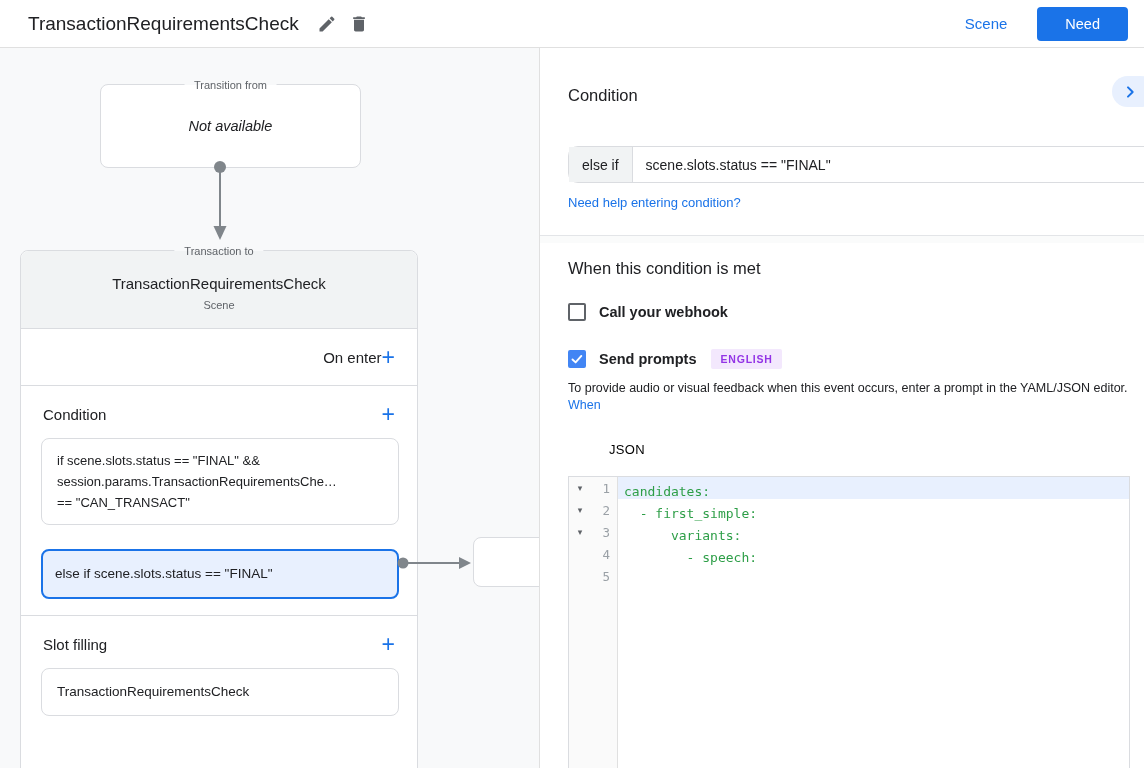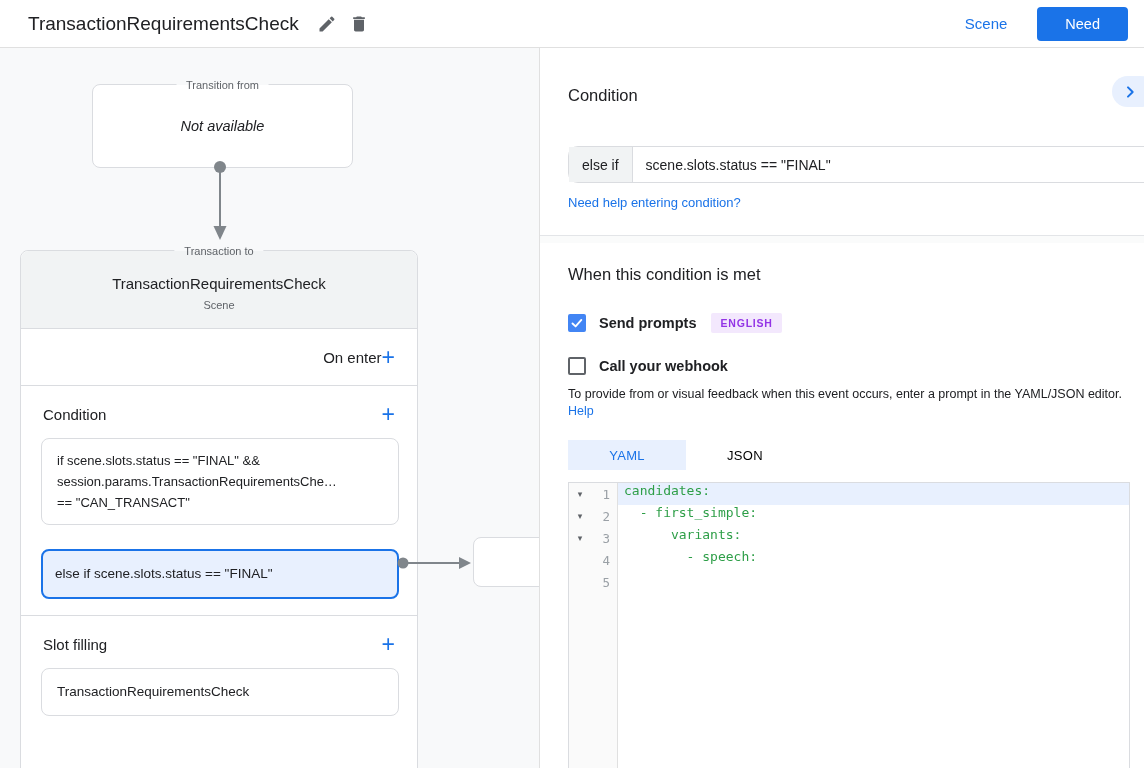--- a/index.html
+++ b/index.html
@@ -59,21 +59,21 @@
   }
   .flow-legend {
     position: absolute;
     top: -8px; left: 50%; transform: translateX(-50%);
     font-size: 11px; color: #5f6368;
     line-height: 16px; padding: 0 10px; white-space: nowrap;
   }
   .legend-on-white { background: linear-gradient(to bottom, #f8f9fa 50%, #ffffff 50%); }
   .legend-on-gray  { background: linear-gradient(to bottom, #f8f9fa 50%, #f1f3f4 50%); }
 
-  .from-box { left: 92px; top: 36px; width: 261px; height: 84px;
+  .from-box { left: 100px; top: 36px; width: 261px; height: 84px;
     display: flex; align-items: center; justify-content: center; }
   .from-box .content { font-size: 14.5px; color: #202124; font-style: italic; }
 
   .arrow-v { position: absolute; left: 204px; top: 112px; }
   .arrow-h { position: absolute; left: 396px; top: 501px; }
 
   .scene-card { left: 20px; top: 202px; width: 398px; height: 540px; }
   .scene-head {
     background: #f1f3f4;
     border-bottom: 1px solid #dadce0;
@@ -169,21 +169,21 @@
     background: #fff;
   }
   .text-link { color: #1a73e8; text-decoration: none; cursor: pointer; }
   .help-cond-link { display: inline-block; margin-top: 12px; font-size: 13px; }
   .section-divider {
     margin: 24px 0 0 -28px;
     width: 604px; height: 8px;
     background: #fafbfb;
     border-top: 1px solid #e3e5e8;
   }
-  .when-title { margin-top: 20px; }
+  .when-title { margin-top: 14px; }
   .check-row { display: flex; align-items: center; margin-top: 24px; }
   .check-row.second { margin-top: 28px; }
   .checkbox {
     width: 18px; height: 18px; border-radius: 2px; flex: none;
     cursor: pointer;
   }
   .checkbox.unchecked { border: 2px solid #5f6368; background: #fff; }
   .checkbox.checked {
     background: #4285f4; border: 2px solid #4285f4;
     display: flex; align-items: center; justify-content: center;
@@ -223,21 +223,21 @@
   }
   .ed-num {
     width: 27px; flex: none; background: #fafafa;
     border-right: 1px solid #e0e0e0;
     display: flex; align-items: center; justify-content: flex-end;
     padding-right: 7px;
     color: #9aa0a6; font-size: 12.5px;
     font-family: "DejaVu Sans Mono", monospace;
   }
   .ed-code {
-    flex: 1; display: flex; align-items: flex-start;
+    flex: 1; display: flex; align-items: flex-end;
     padding-left: 6px;
     font-family: "DejaVu Sans Mono", monospace;
     font-size: 13px; white-space: pre;
   }
   .ed-row.hl .ed-code { background: #e8f0fe; }
   .ed-key { color: #2d9e47; }
   .ed-plain { color: #202124; }
 
   svg { display: block; }
 </style>
@@ -344,42 +344,41 @@
       <div class="cond-prefix">else if</div>
       <input class="cond-input" type="text" value="scene.slots.status == &quot;FINAL&quot;" style="">
     </div>
 
     <a class="text-link help-cond-link">Need help entering condition?</a>
 
     <div class="section-divider"></div>
 
     <h2 class="panel-h2 when-title">When this condition is met</h2>
 
+    <div class="check-row">
+      <span class="checkbox unchecked"></span>
+      <span class="check-label">Call your webhook</span>
+    </div>
+
     <div class="check-row second">
       <span class="checkbox checked">
         <span>
           <svg width="14" height="14" viewBox="0 0 18 18" fill="none" stroke="#ffffff" stroke-width="2.4" stroke-linecap="round" stroke-linejoin="round">
               <polyline points="3.2,9.6 7.2,13.4 14.6,5"></polyline>
             </svg>
         </span>
       </span>
       <span class="check-label">Send prompts</span>
       <span class="lang-badge">ENGLISH</span>
     </div>
 
-    <div class="check-row">
-      <span class="checkbox unchecked"></span>
-      <span class="check-label">Call your webhook</span>
-    </div>
-
-    <p class="hint"><span>To provide from or visual feedback when this event occurs, enter a prompt in the YAML/JSON editor.</span>
-      <a class="text-link">Help</a></p>
+    <p class="hint"><span>To provide audio or visual feedback when this event occurs, enter a prompt in the YAML/JSON editor.</span>
+      <a class="text-link">When</a></p>
 
     <div class="tabs">
-      <div class="tab selected">YAML</div>
       <div class="tab">JSON</div>
     </div>
 
     <div class="editor" id="code-editor">
         <div class="ed-row hl">
           <span class="ed-fold">▾</span>
           <span class="ed-num">1</span>
           <span class="ed-code"><span class="ed-key">candidates:</span><span class="ed-plain"></span></span>
         </div>
         <div class="ed-row">

